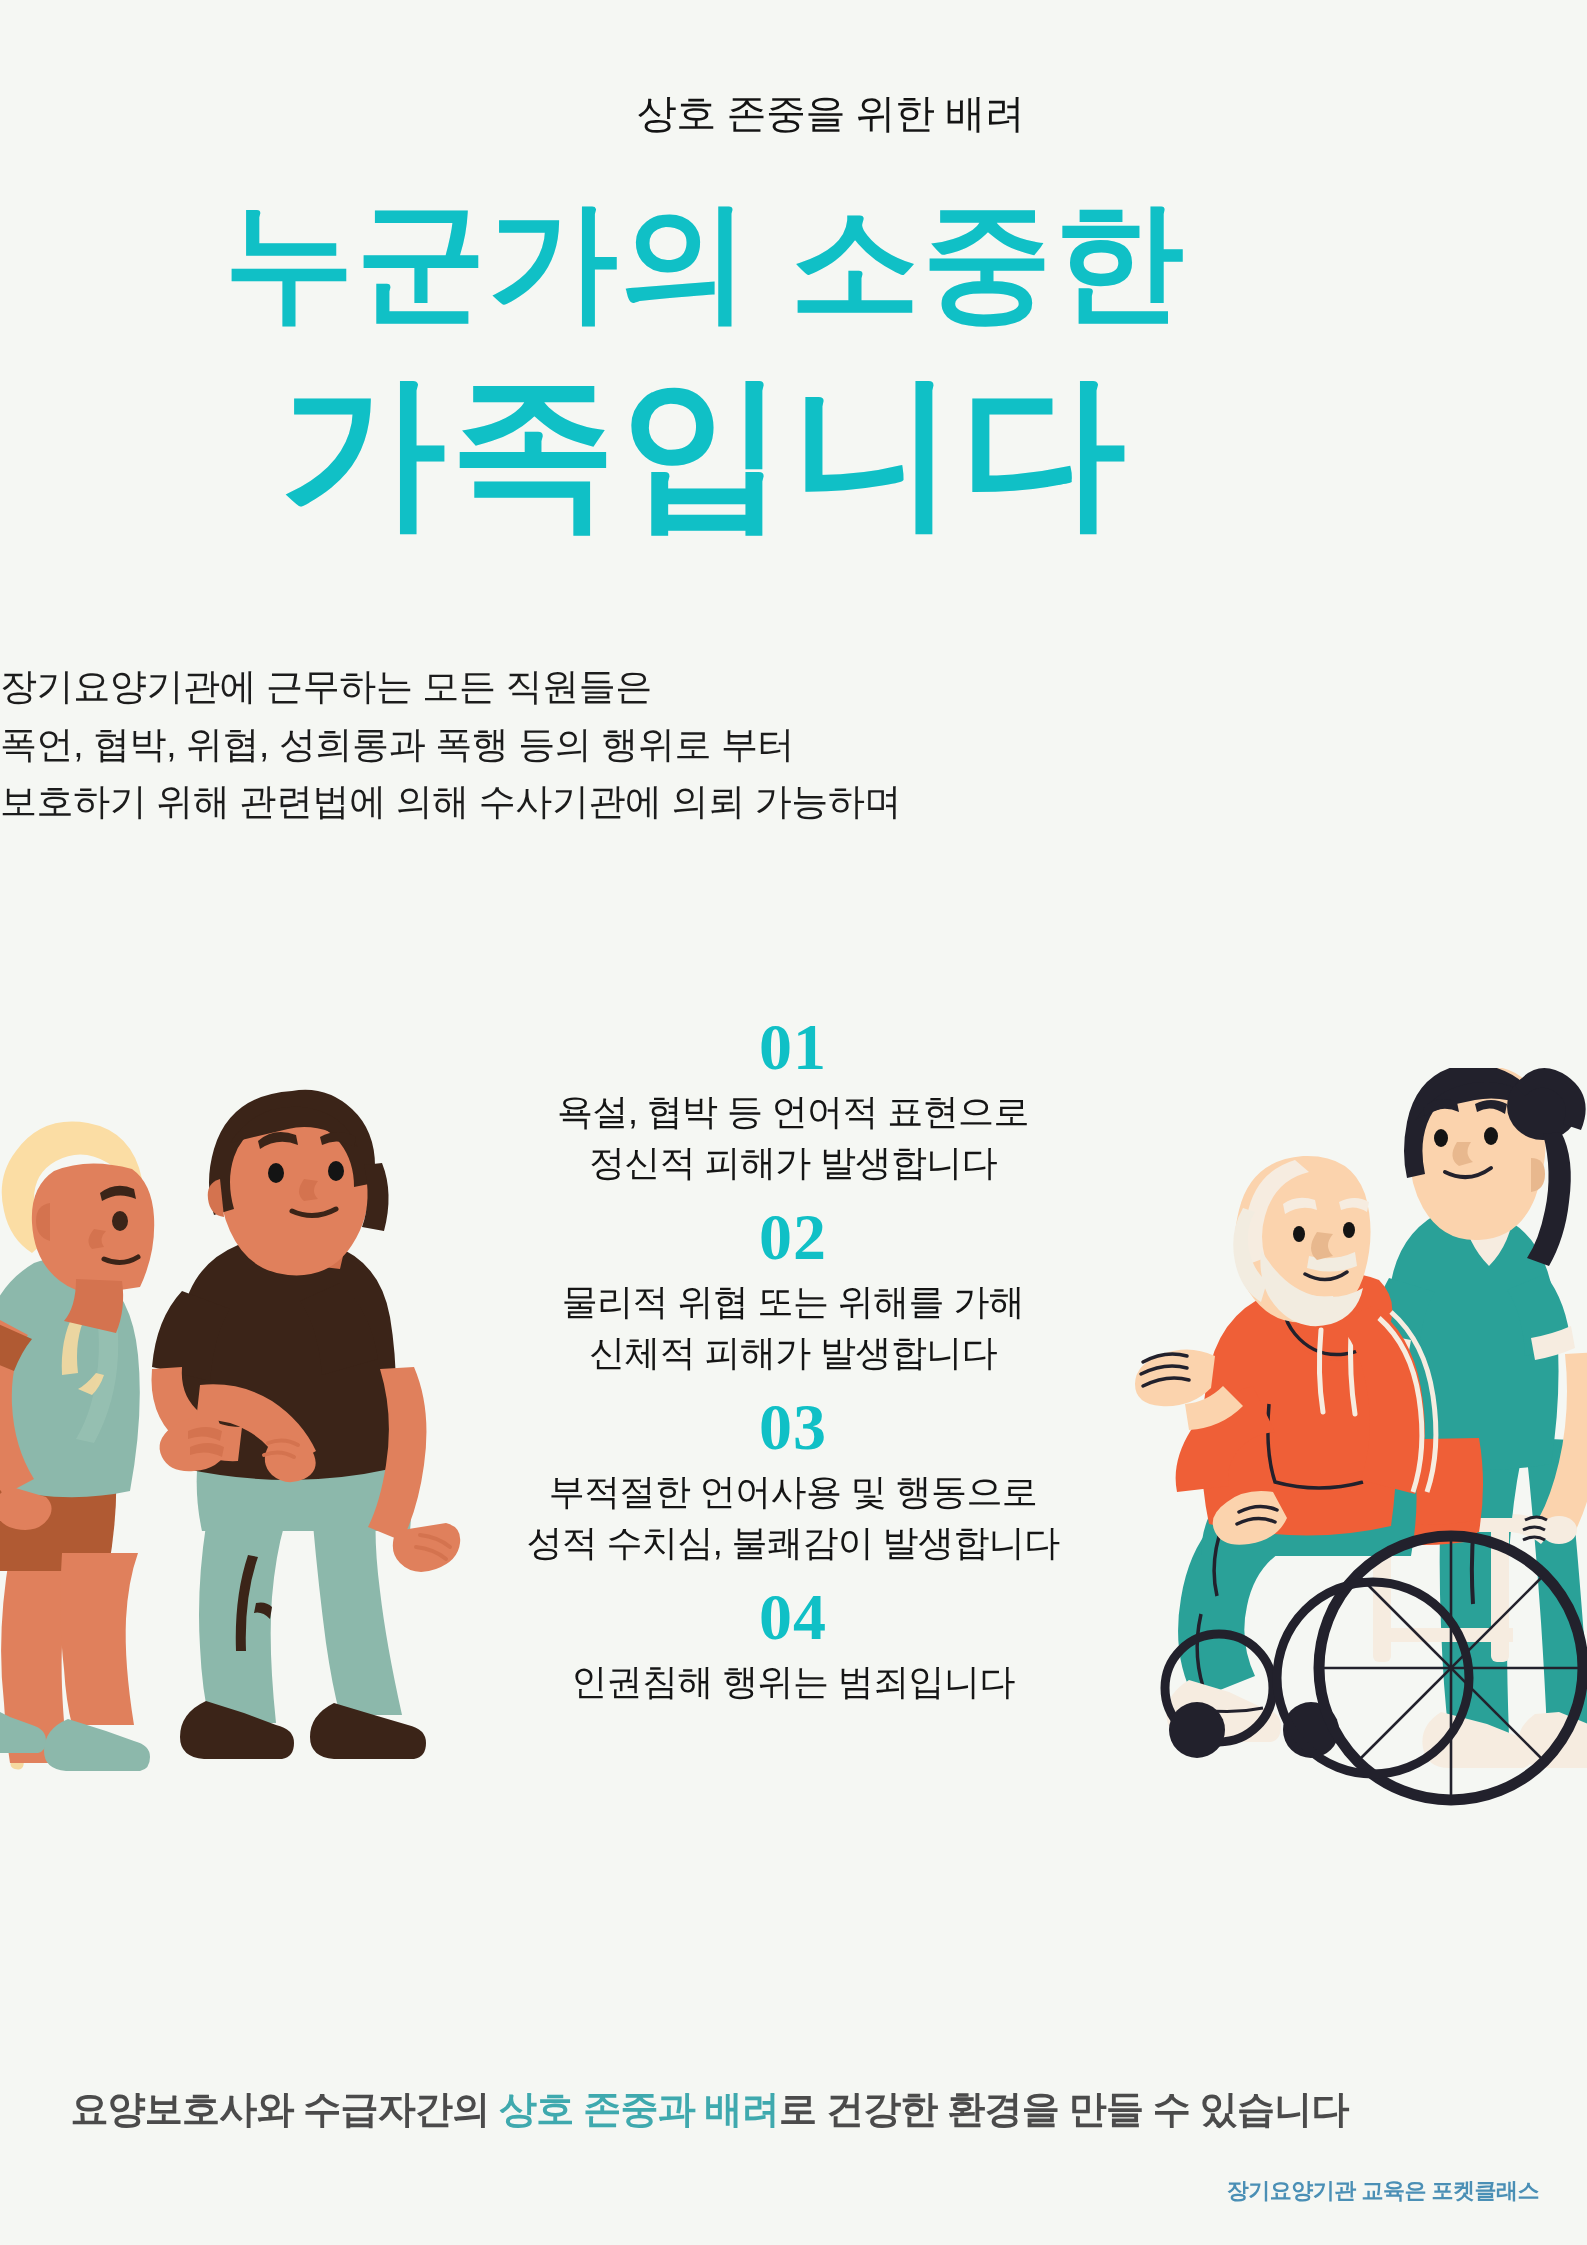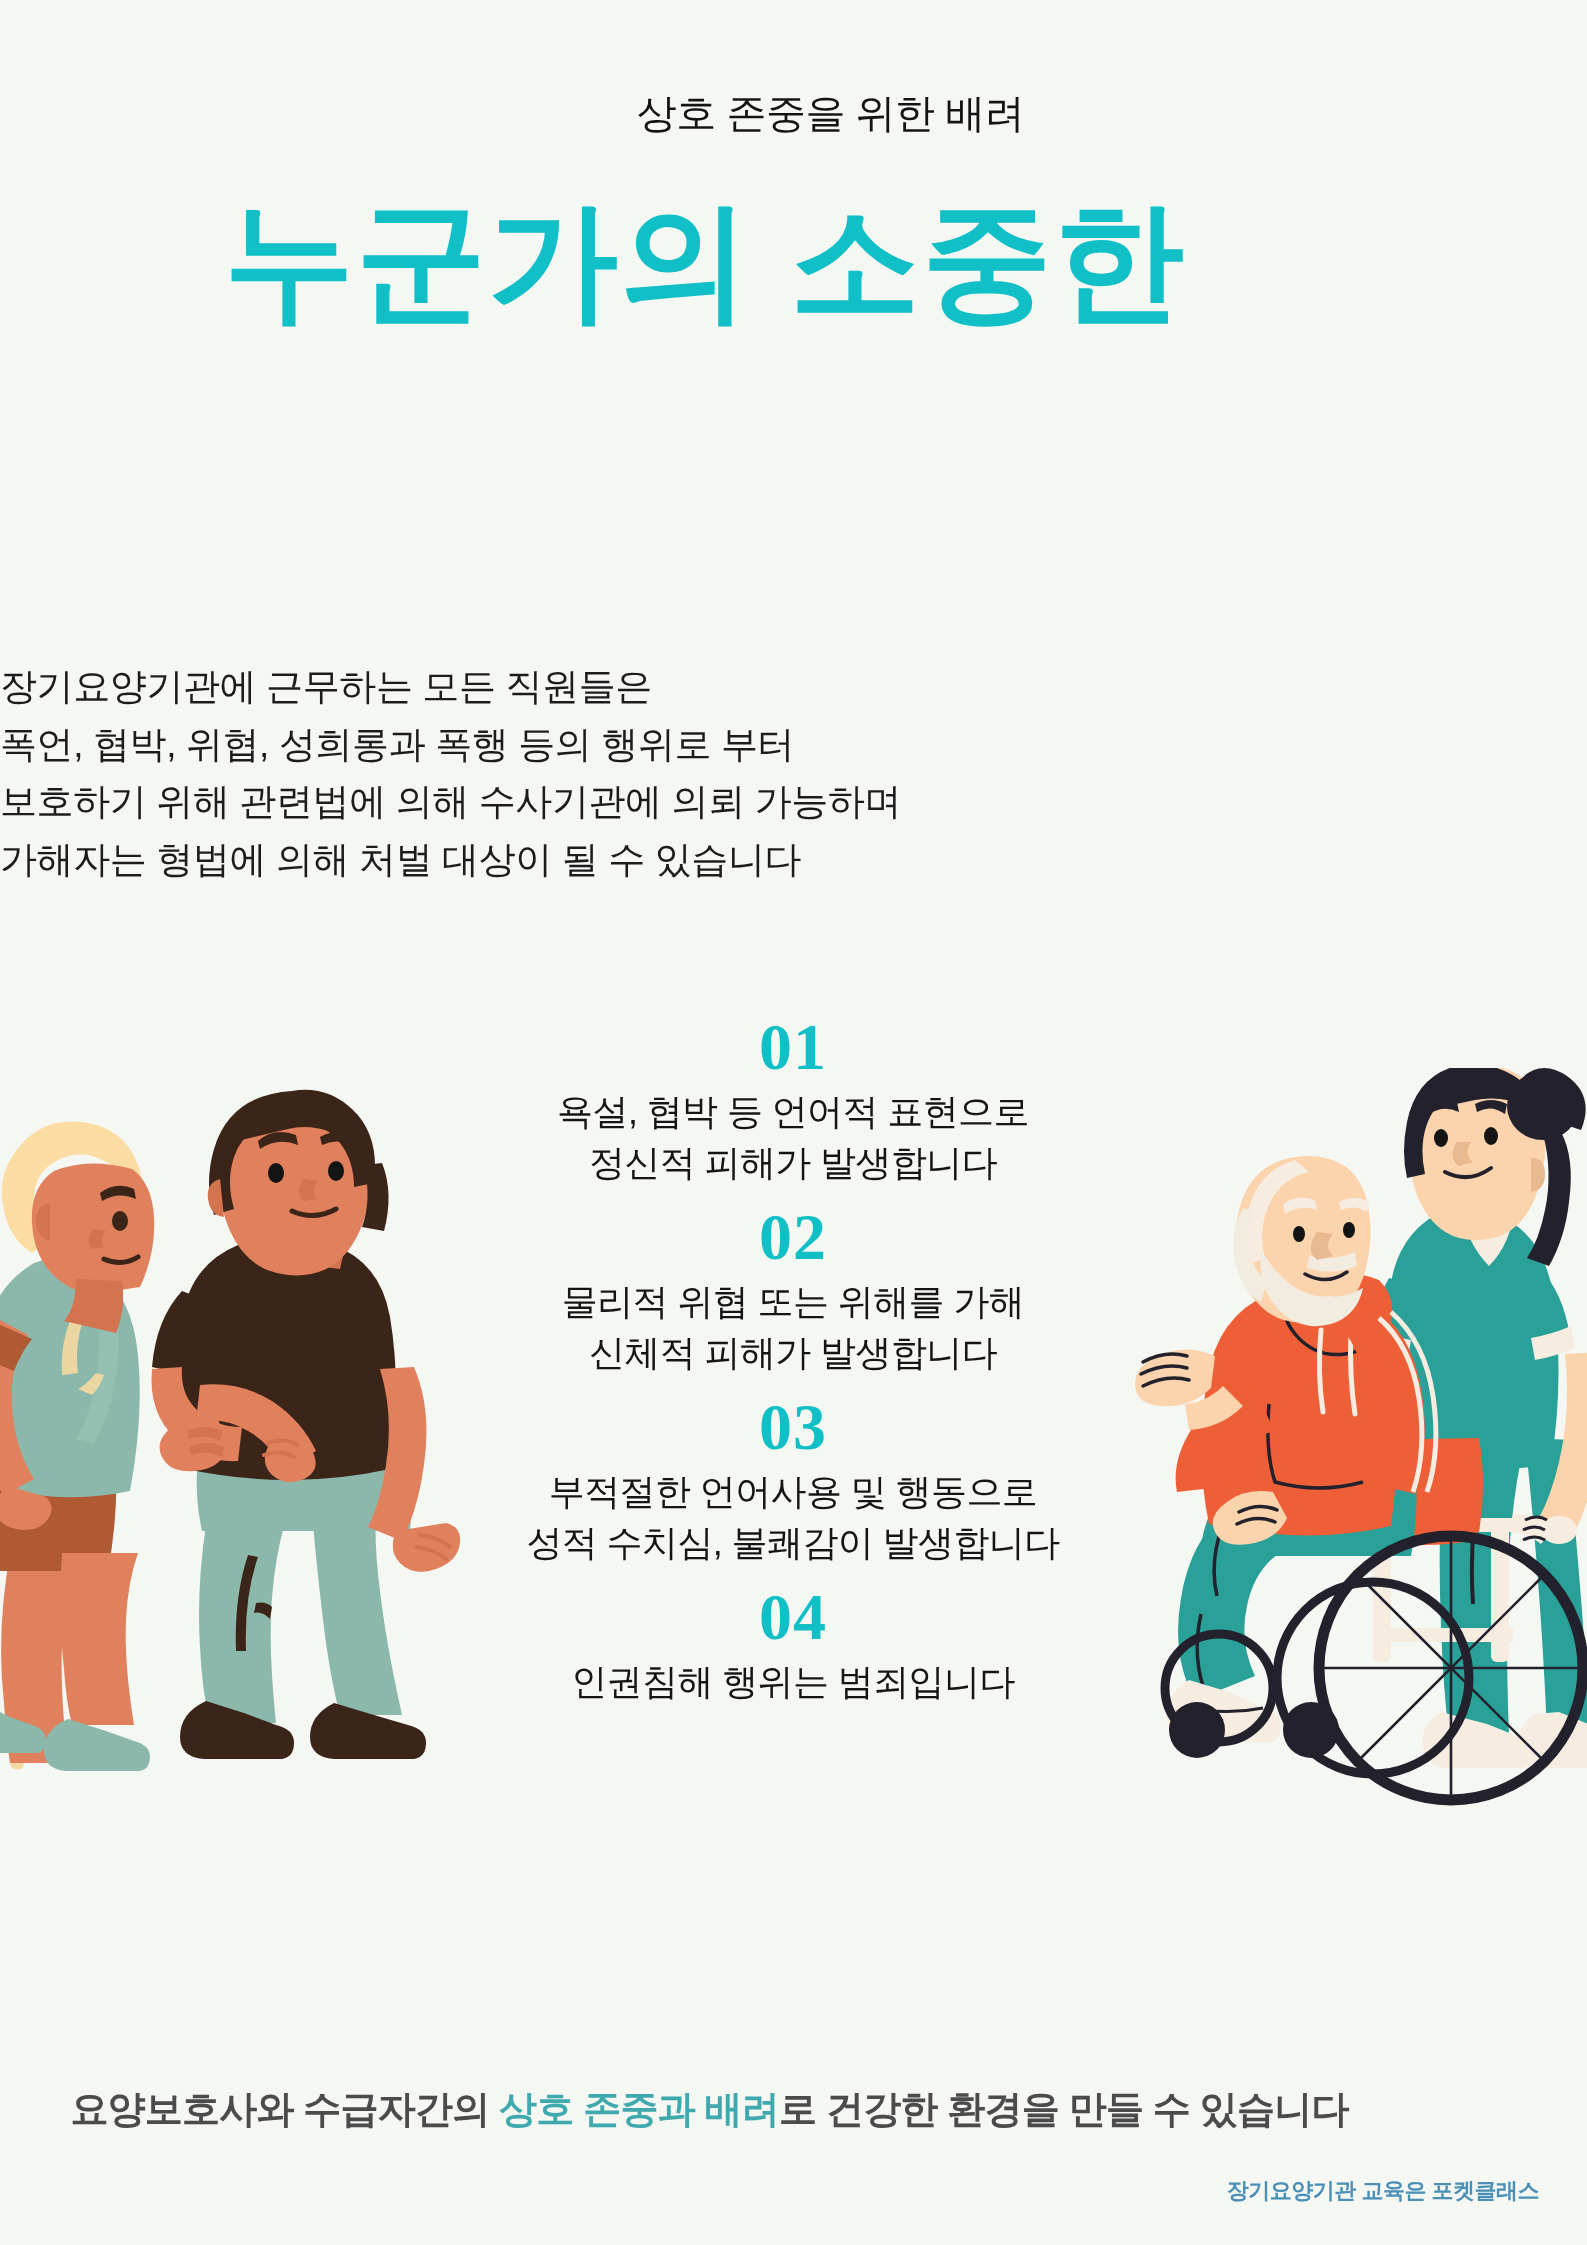--- a/index.html
+++ b/index.html
@@ -125,26 +125,26 @@
   .illus svg { display: block; width: 100%; height: 100%; }
 </style>
 </head>
 <body>
 
 <div id="poster">
 
   <div class="eyebrow">상호 존중을 위한 배려</div>
 
   <div class="headline headline-1">누군가의 소중한</div>
+  <div class="headline headline-2">가족입니다</div>
 
   <div class="lead">
     <div>장기요양기관에 근무하는 모든 직원들은</div>
     <div>폭언, 협박, 위협, 성희롱과 폭행 등의 행위로 부터</div>
     <div>보호하기 위해 관련법에 의해 수사기관에 의뢰 가능하며</div>
-    <div>가해자는 형법에 의해 처벌 대상이 될 수 있습니다</div>
   </div>
 
   <div class="list">
 
     <div class="item">
       <div class="item-num">01</div>
       <div class="item-line">욕설, 협박 등 언어적 표현으로</div>
       <div class="item-line">정신적 피해가 발생합니다</div>
     </div>
 

